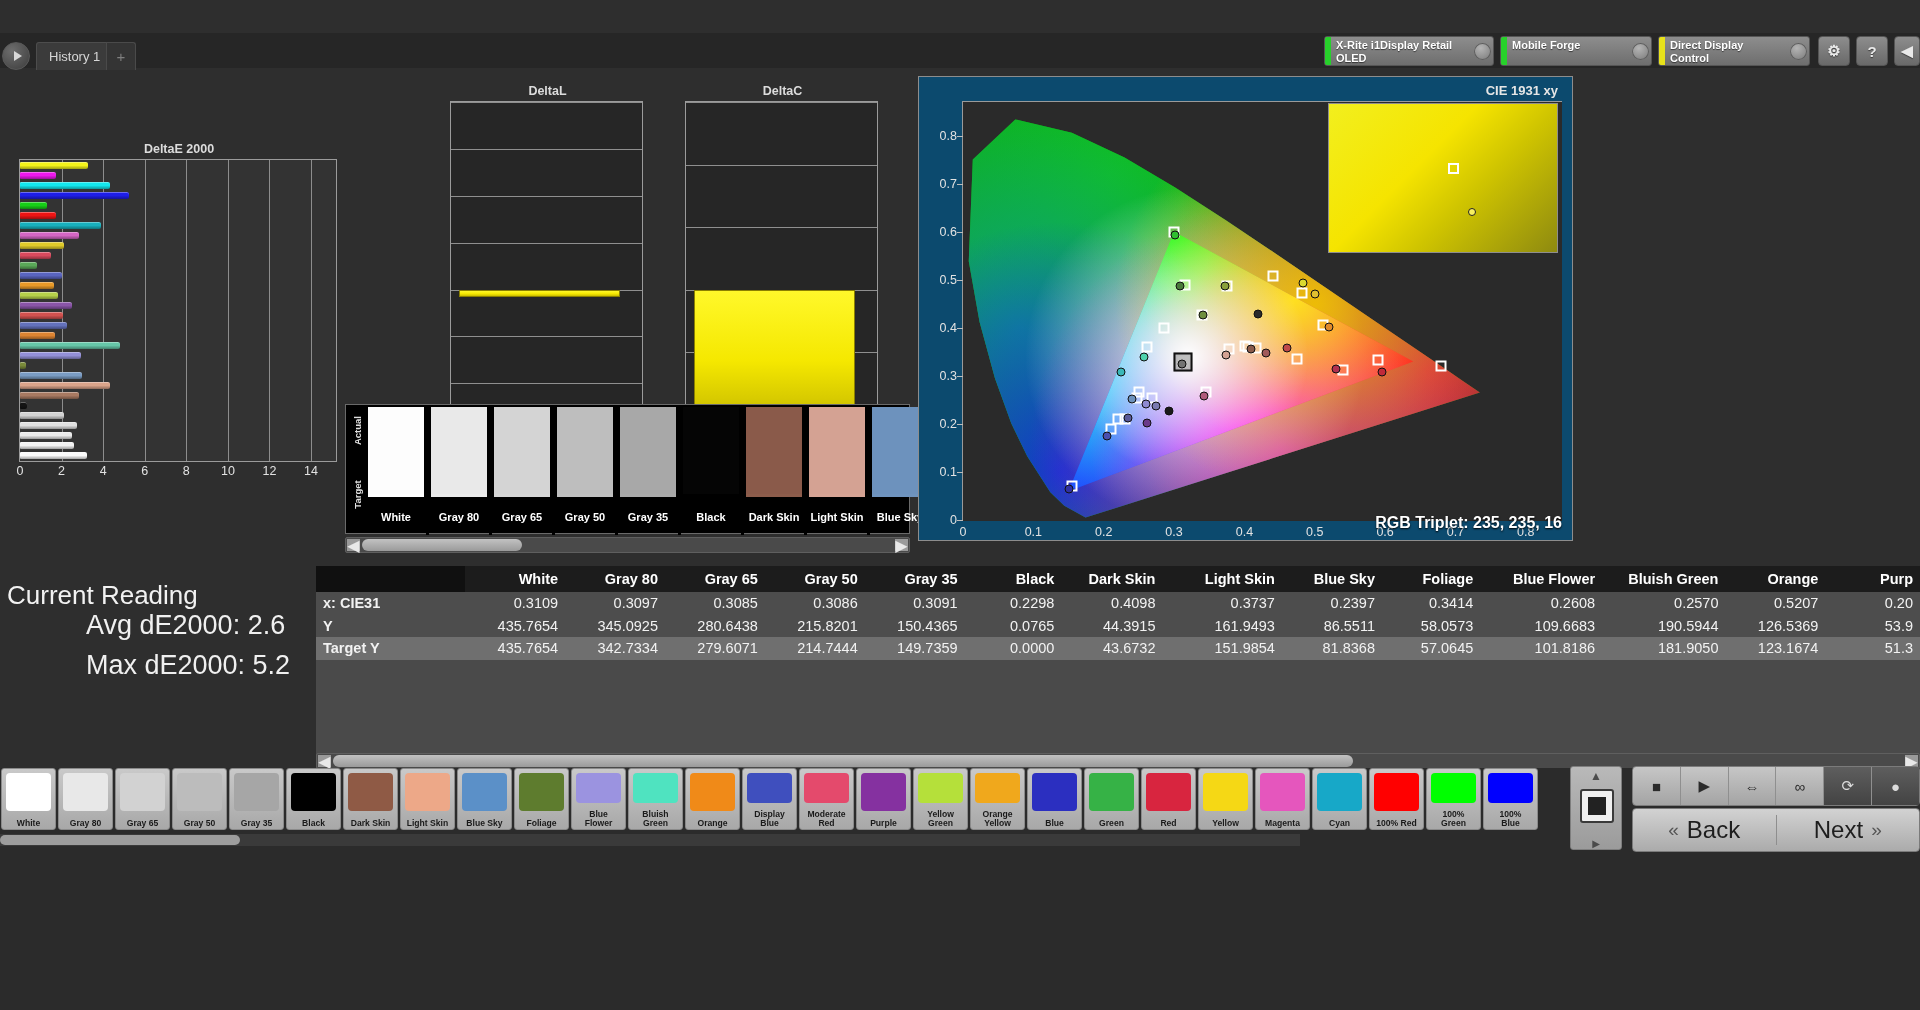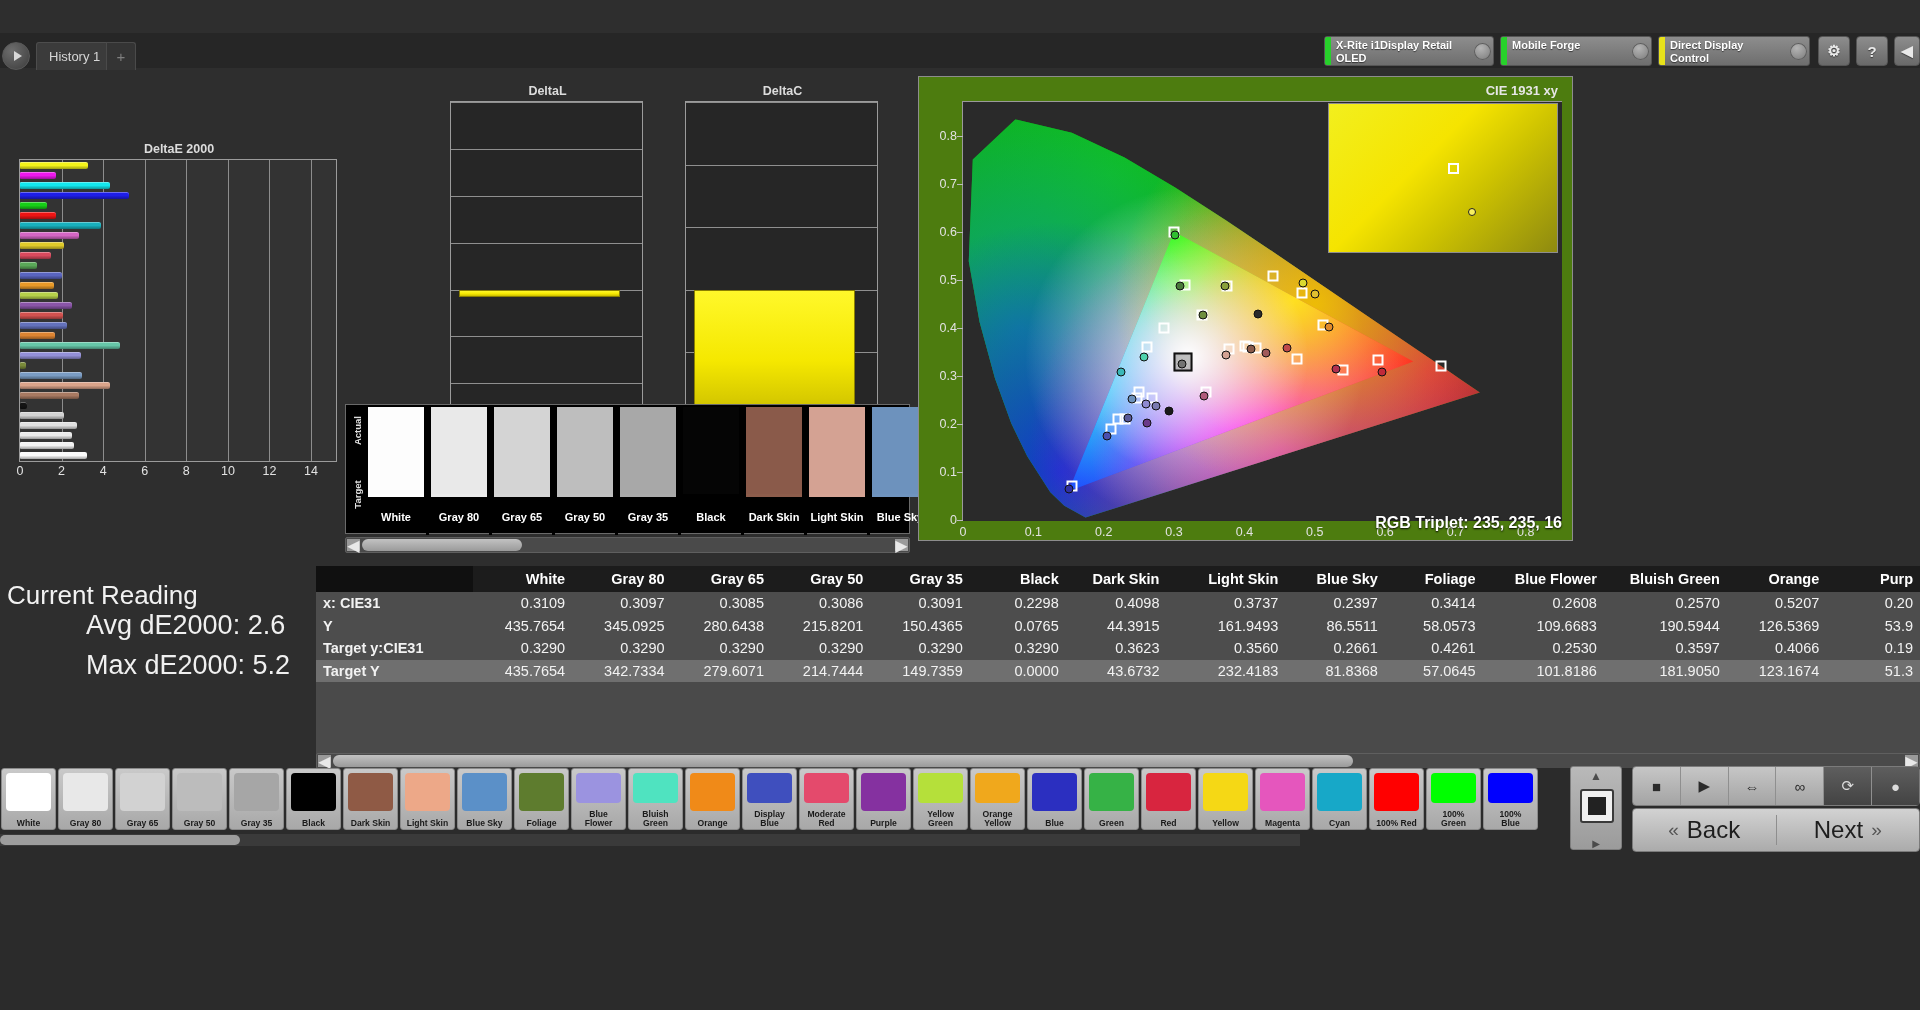--- a/index.html
+++ b/index.html
@@ -125,21 +125,21 @@
   }
   .sw-cells { position:absolute; left:20px; top:0; height:130px; display:flex; }
   .sw-cell { width:63px; height:130px; position:relative; border-right:3px solid #000;}
   .sw-act { position:absolute; left:2px; top:2px; right:2px; height:90px; }
   .sw-name { position:absolute; left:0; bottom:12px; width:100%; text-align:center; font-size:11px; color:#fff; font-weight:bold;}
   .hscroll { position:absolute; height:16px; background:#4a4a4a; border:1px solid #5f5f5f; border-radius:2px; }
   .hscroll .thumb { position:absolute; top:1px; height:12px; background:linear-gradient(180deg,#c2c2c2,#9a9a9a); border-radius:6px;}
   .hscroll .arw { position:absolute; top:1px; width:13px; height:12px; background:#9a9a9a; display:flex;align-items:center;justify-content:center;}
 
   
-  .cie-panel { position:absolute; left:918px; top:76px; width:655px; height:465px; background:#4d7c0f; border:1px solid #8d8d8d;}
+  .cie-panel { position:absolute; left:918px; top:76px; width:655px; height:465px; background:#0c4a6e; border:1px solid #8d8d8d;}
   .cie-title { position:absolute; right:14px; top:6px; font-size:13px; color:#e6e6e6; font-weight:bold;}
   .cie-plot { position:absolute; left:43px; top:24px; width:600px; height:420px; background:#2a2a2a; border-left:1px solid #9a9a9a; border-top:1px solid #9a9a9a;}
   .cie-ylbl { position:absolute; right:100%; margin-right:6px; font-size:12.5px; color:#e2e2e2; transform:translateY(-50%);}
   .cie-xlbl { position:absolute; top:100%; margin-top:4px; font-size:12.5px; color:#e2e2e2; transform:translateX(-50%);}
   .cie-tick { position:absolute; background:#bcbcbc; }
   .rgbtriplet { position:absolute; right:10px; bottom:8px; font-size:16px; color:#fff; font-weight:bold; text-shadow:0 1px 2px #000;}
   .thumb-inset { position:absolute; right:14px; top:26px; width:230px; height:150px; border:1px solid #8e8e8e;}
   .marker-sq { position:absolute; width:11px;height:11px; border:2px solid #fff; transform:translate(-50%,-50%); }
   .marker-dot { position:absolute; width:9px;height:9px; border-radius:50%; border:1px solid #111; transform:translate(-50%,-50%);}
 
@@ -668,47 +668,30 @@
             <td>0.0765</td>
             <td>44.3915</td>
             <td>161.9493</td>
             <td>86.5511</td>
             <td>58.0573</td>
             <td>109.6683</td>
             <td>190.5944</td>
             <td>126.5369</td>
             <td>53.9</td>
           </tr>
-          <tr class="odd">
-            <td class="rh">Target y:CIE31</td>
-            <td>0.3290</td>
-            <td>0.3290</td>
-            <td>0.3290</td>
-            <td>0.3290</td>
-            <td>0.3290</td>
-            <td>0.3290</td>
-            <td>0.3623</td>
-            <td>0.3560</td>
-            <td>0.2661</td>
-            <td>0.4261</td>
-            <td>0.2530</td>
-            <td>0.3597</td>
-            <td>0.4066</td>
-            <td>0.19</td>
-          </tr>
           <tr class="even">
             <td class="rh">Target Y</td>
             <td>435.7654</td>
             <td>342.7334</td>
             <td>279.6071</td>
             <td>214.7444</td>
             <td>149.7359</td>
             <td>0.0000</td>
             <td>43.6732</td>
-            <td>232.4183</td>
+            <td>151.9854</td>
             <td>81.8368</td>
             <td>57.0645</td>
             <td>101.8186</td>
             <td>181.9050</td>
             <td>123.1674</td>
             <td>51.3</td>
           </tr>
         </tbody>
       </table>
   </div>

